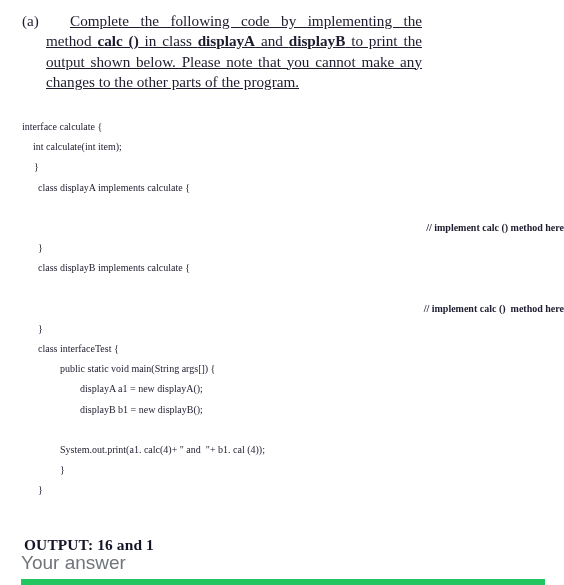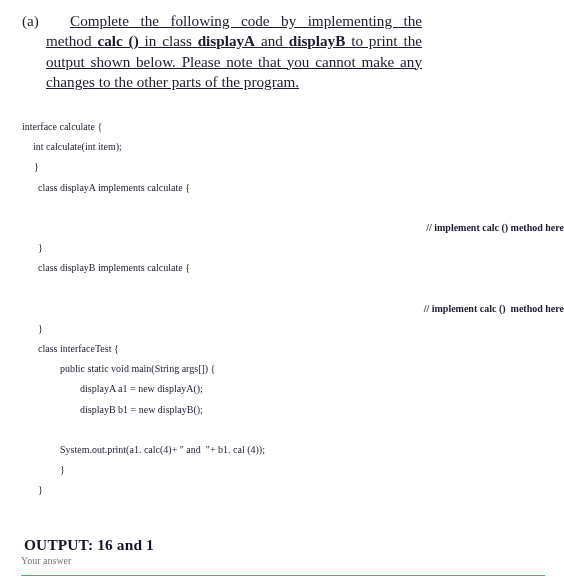--- a/index.html
+++ b/index.html
@@ -89,25 +89,25 @@
     width: 524px;
   }
   .answer-input {
     display: block;
     width: 100%;
     box-sizing: border-box;
     border: none;
     outline: none;
     background: transparent;
     padding: 0 0 5px 0;
-    font-family: Liberation Serif, serif;
-    font-size: 10px;
+    font-family: Liberation Sans, sans-serif;
+    font-size: 19px;
     line-height: 18px;
     color: #202124;
-    border-bottom: 1px solid #22c55e;
+    border-bottom: 6px solid #22c55e;
   }
   .answer-input::placeholder {
     color: #70757a;
     opacity: 1;
   }
 </style>
 </head>
 <body>
 
 <div class="question-block">

